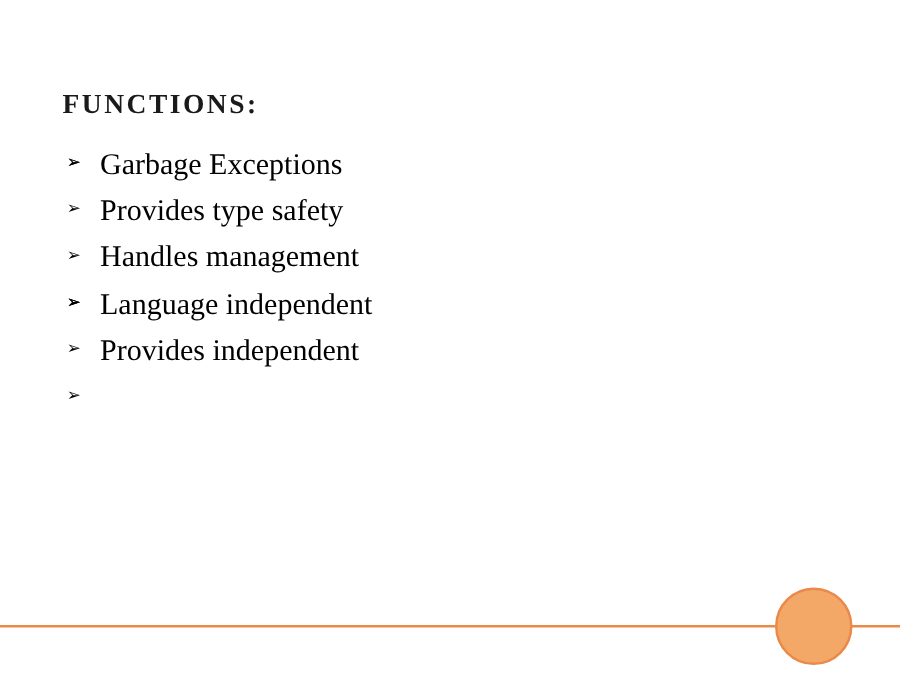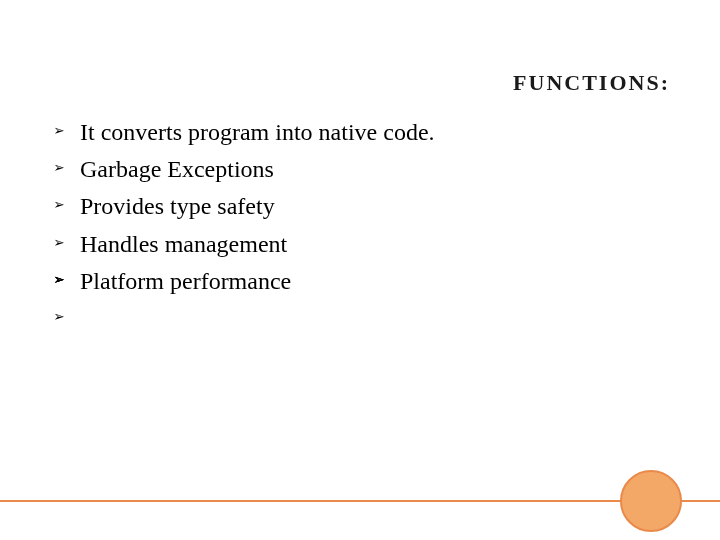--- a/index.html
+++ b/index.html
@@ -14,21 +14,20 @@
     height: 540px;
     position: relative;
     padding: 70px 50px 40px 50px;
   }
   .heading {
     font-family: Georgia, "Times New Roman", serif;
     font-size: 22px;
     color: #1a1a1a;
     letter-spacing: 2px;
     margin-bottom: 18px;
-    text-align: right;
   }
   .bullets {
     list-style: none;
     margin-left: 4px;
   }
   .bullets li {
     font-size: 24px;
     line-height: 1.55;
     color: #000;
     position: relative;
@@ -60,25 +59,25 @@
     background: #f4a868;
     border: 2px solid #e98a4a;
   }
 </style>
 </head>
 <body>
 
 <div class="slide">
   <h1 class="heading">FUNCTIONS:</h1>
   <ul class="bullets">
-    <li><span class="marker">➢</span><span>It converts program into native code.</span></li>
+    <li><span class="marker">➢</span></li>
     <li><span class="marker">➢</span><span>Garbage Exceptions</span></li>
     <li><span class="marker">➢</span><span>Provides type safety</span></li>
     <li><span class="marker">➢</span><span>Handles management</span></li>
     <li><span class="marker">➢</span></li>
     <li><span class="marker">➢</span></li>
-    <li><span class="marker">➢</span></li>
-    <li><span class="marker">➢</span><span>Platform performance</span></li>
+    <li><span class="marker">➢</span><span>Language independent</span></li>
+    <li><span class="marker">➢</span><span>Provides independent</span></li>
     <li><span class="marker">➢</span></li>
   </ul>
   <div class="footer-rule"></div>
   <div class="footer-circle"></div>
 </div>
 
 </body></html>

